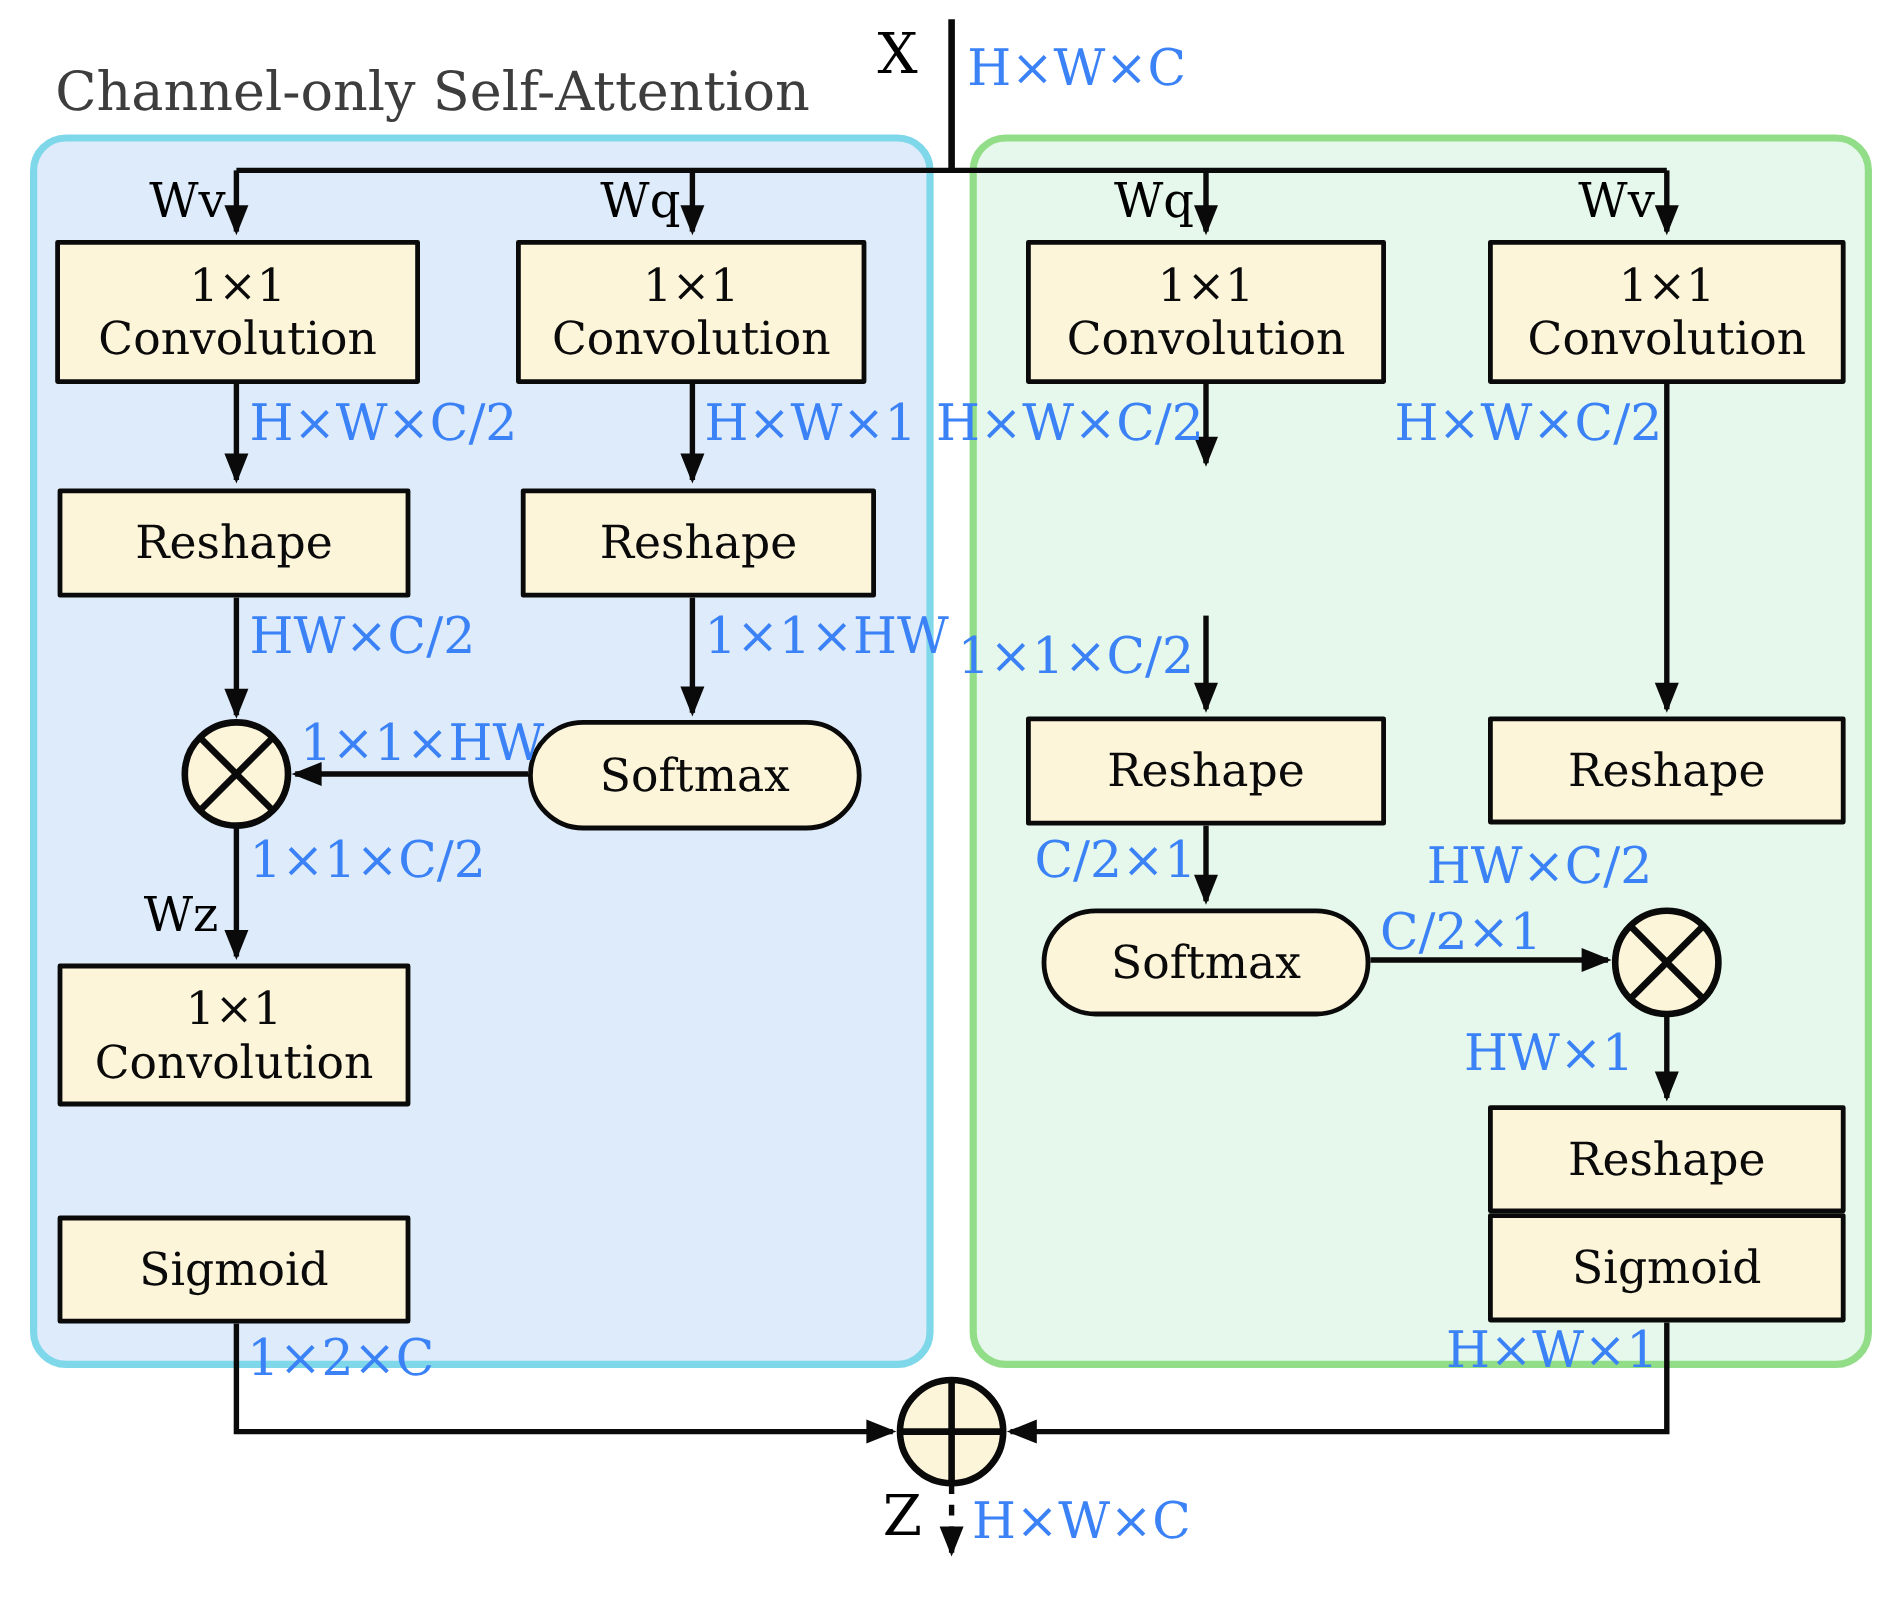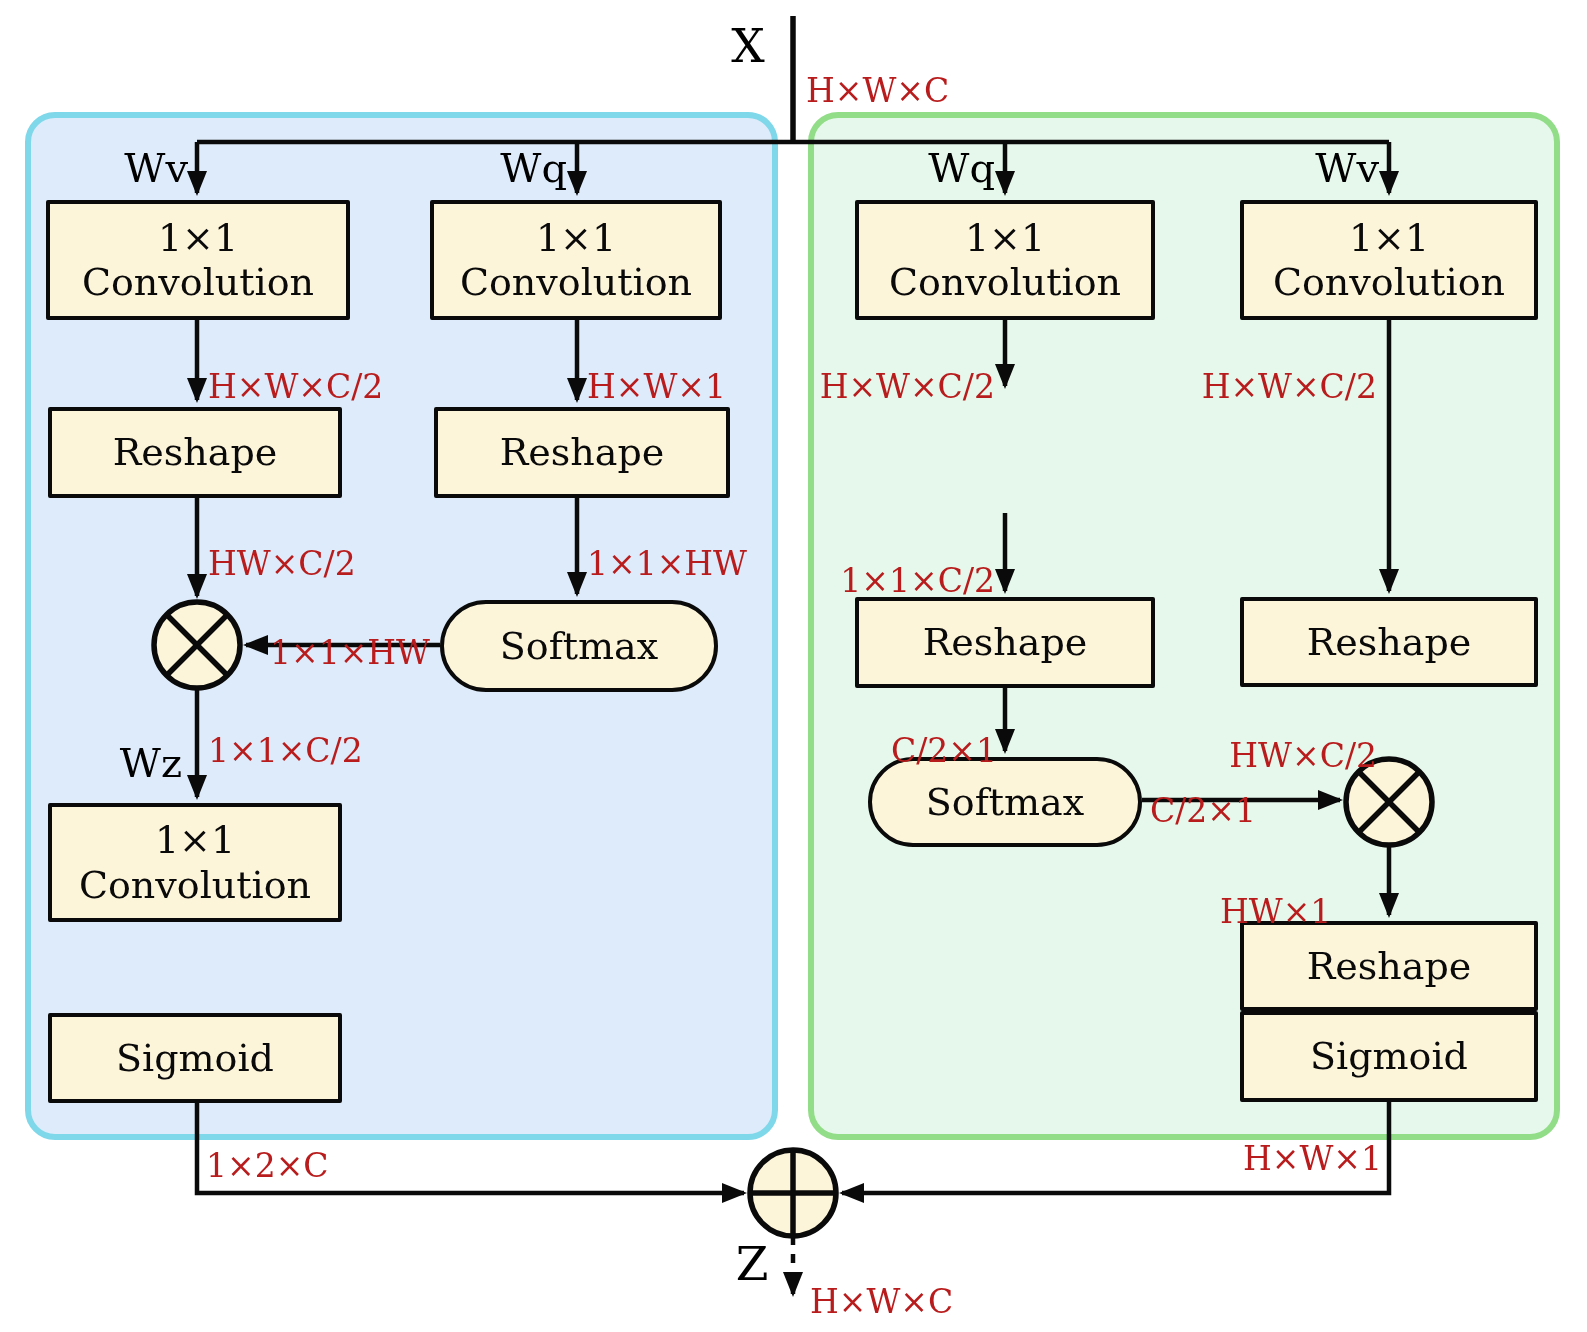--- a/index.html
+++ b/index.html
@@ -8,21 +8,21 @@
   .panel{position:absolute;border-radius:30px;box-sizing:border-box;}
   .panel.blue{background:#deebfa;border:6px solid #7fd7ea;}
   .panel.green{background:#e6f8ec;border:6px solid #92dd88;}
   svg.wires{position:absolute;left:0;top:0;z-index:2;}
   .box{position:absolute;z-index:3;background:#fdf5da;border:4px solid #0a0a0a;border-radius:2px;
        box-sizing:border-box;display:flex;align-items:center;justify-content:center;text-align:center;
        font-size:38px;line-height:1.16;color:#0a0a0a;white-space:pre-line;}
   .pill{border-radius:52px;}
   .lbl{position:absolute;z-index:3;white-space:nowrap;}
   .title{font-size:45px;color:#3d3d3d;text-align:center;}
-  .dim{font-size:33px;color:#b91c1c;margin-top:39px;}
+  .dim{font-size:42px;color:#3b82f6;}
   .wlabel{font-size:40px;color:#000;text-align:right;}
   .biglabel{font-size:47px;color:#000;text-align:center;}
 </style>
 </head>
 <body>
 
 <div id="stage">
 
   <div class="panel blue" style="left:25px;top:112px;width:753px;height:1028px;"></div>
   <div class="panel green" style="left:808px;top:112px;width:752px;height:1028px;"></div>
@@ -74,20 +74,21 @@
       <line x1="1359" y1="832" x2="1419" y2="772"></line>
     </g>
 
     <g stroke="#0a0a0a" stroke-width="5.5">
       <circle cx="793" cy="1193" r="43" fill="#fdf5da"></circle>
       <line x1="793" y1="1150" x2="793" y2="1236"></line>
       <line x1="750" y1="1193" x2="836" y2="1193"></line>
     </g>
   </svg>
 
+  <div class="lbl title" style="left:46px;top:50px;width:620px;">Channel-only Self-Attention</div>
   <div class="lbl biglabel" style="left:718px;top:18px;width:60px;">X</div>
   <div class="lbl dim" style="left:806px;top:32px;">H×W×C</div>
   <div class="lbl biglabel" style="left:722px;top:1236px;width:60px;">Z</div>
   <div class="lbl dim" style="left:810px;top:1243px;">H×W×C</div>
 
   <div class="lbl wlabel" style="left:88px;top:145px;width:100px;">Wv</div>
   <div class="lbl wlabel" style="left:467px;top:145px;width:100px;">Wq</div>
   <div class="lbl wlabel" style="left:82px;top:740px;width:100px;">Wz</div>
   <div class="lbl wlabel" style="left:895px;top:145px;width:100px;">Wq</div>
   <div class="lbl wlabel" style="left:1279px;top:145px;width:100px;">Wv</div>

